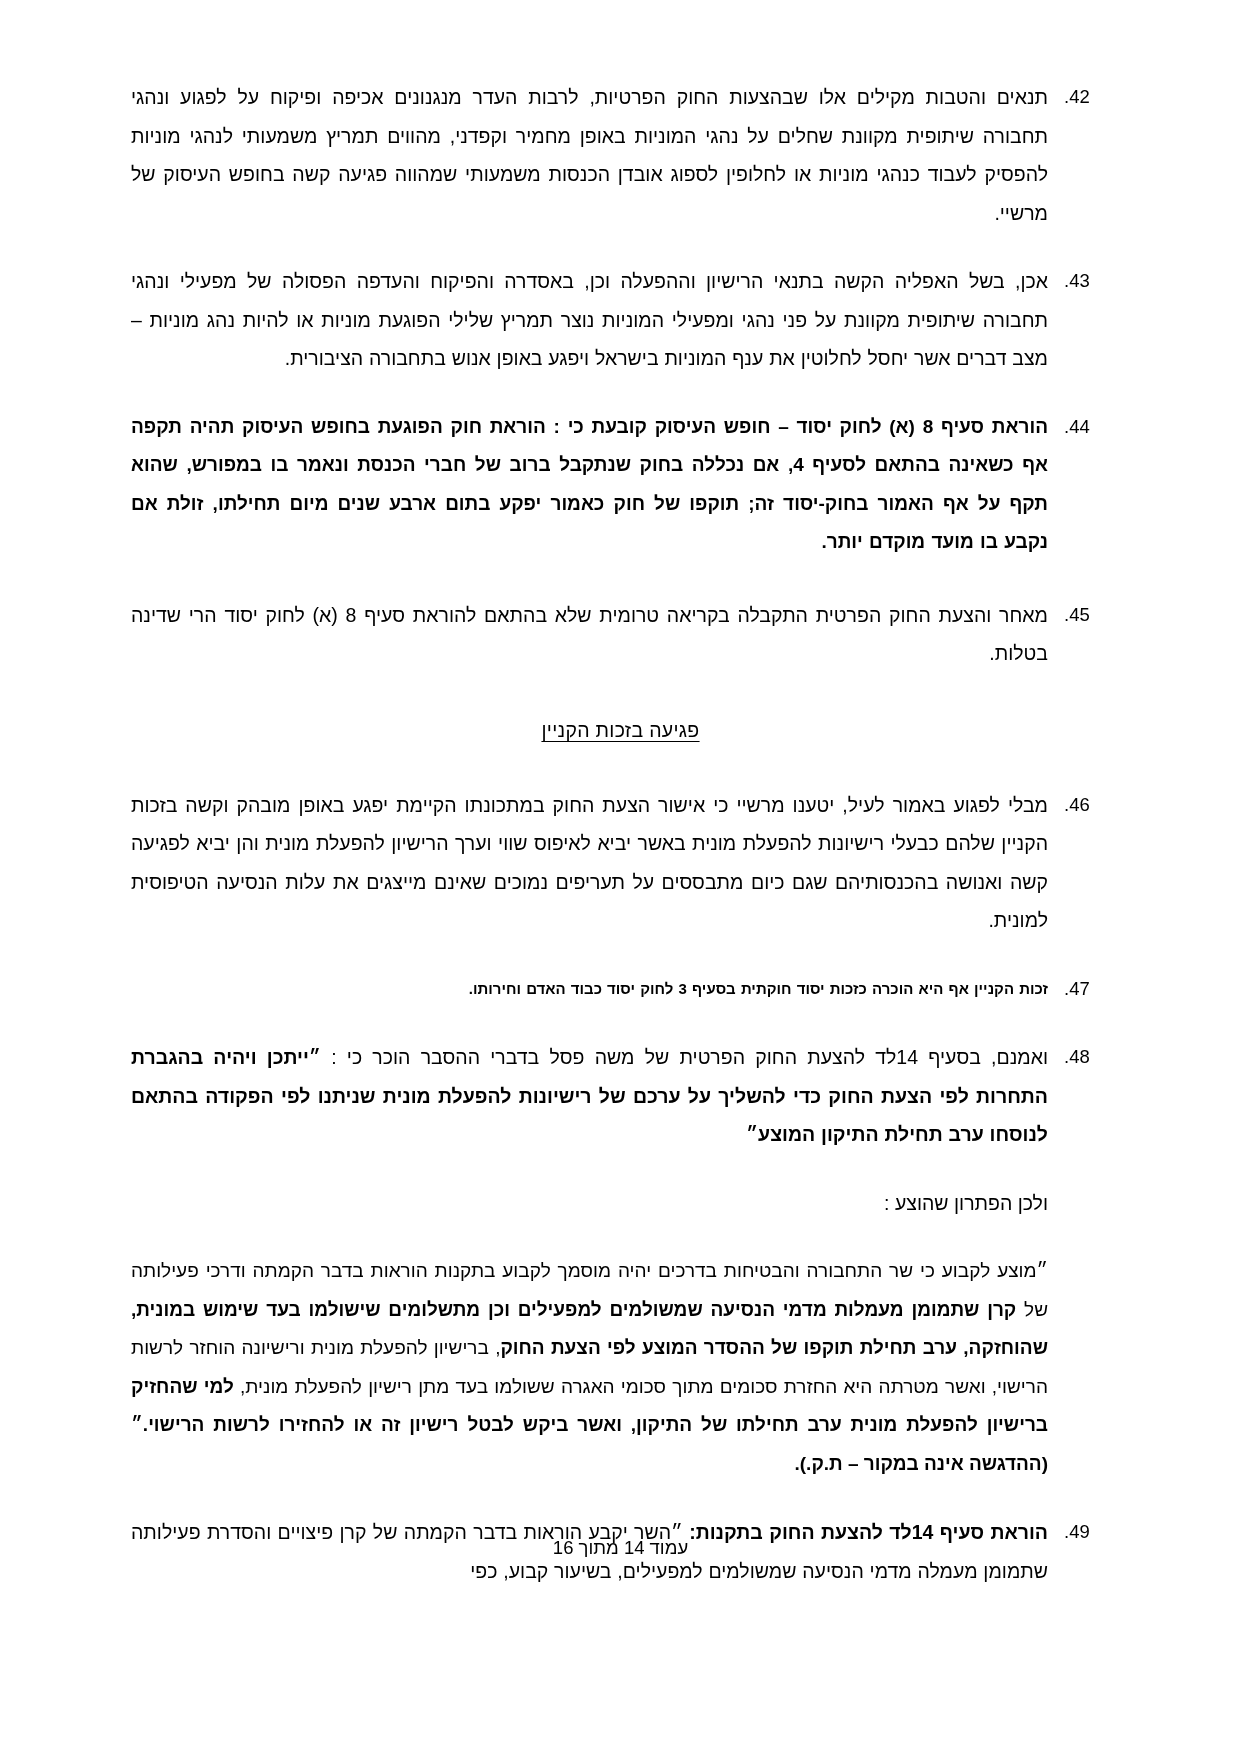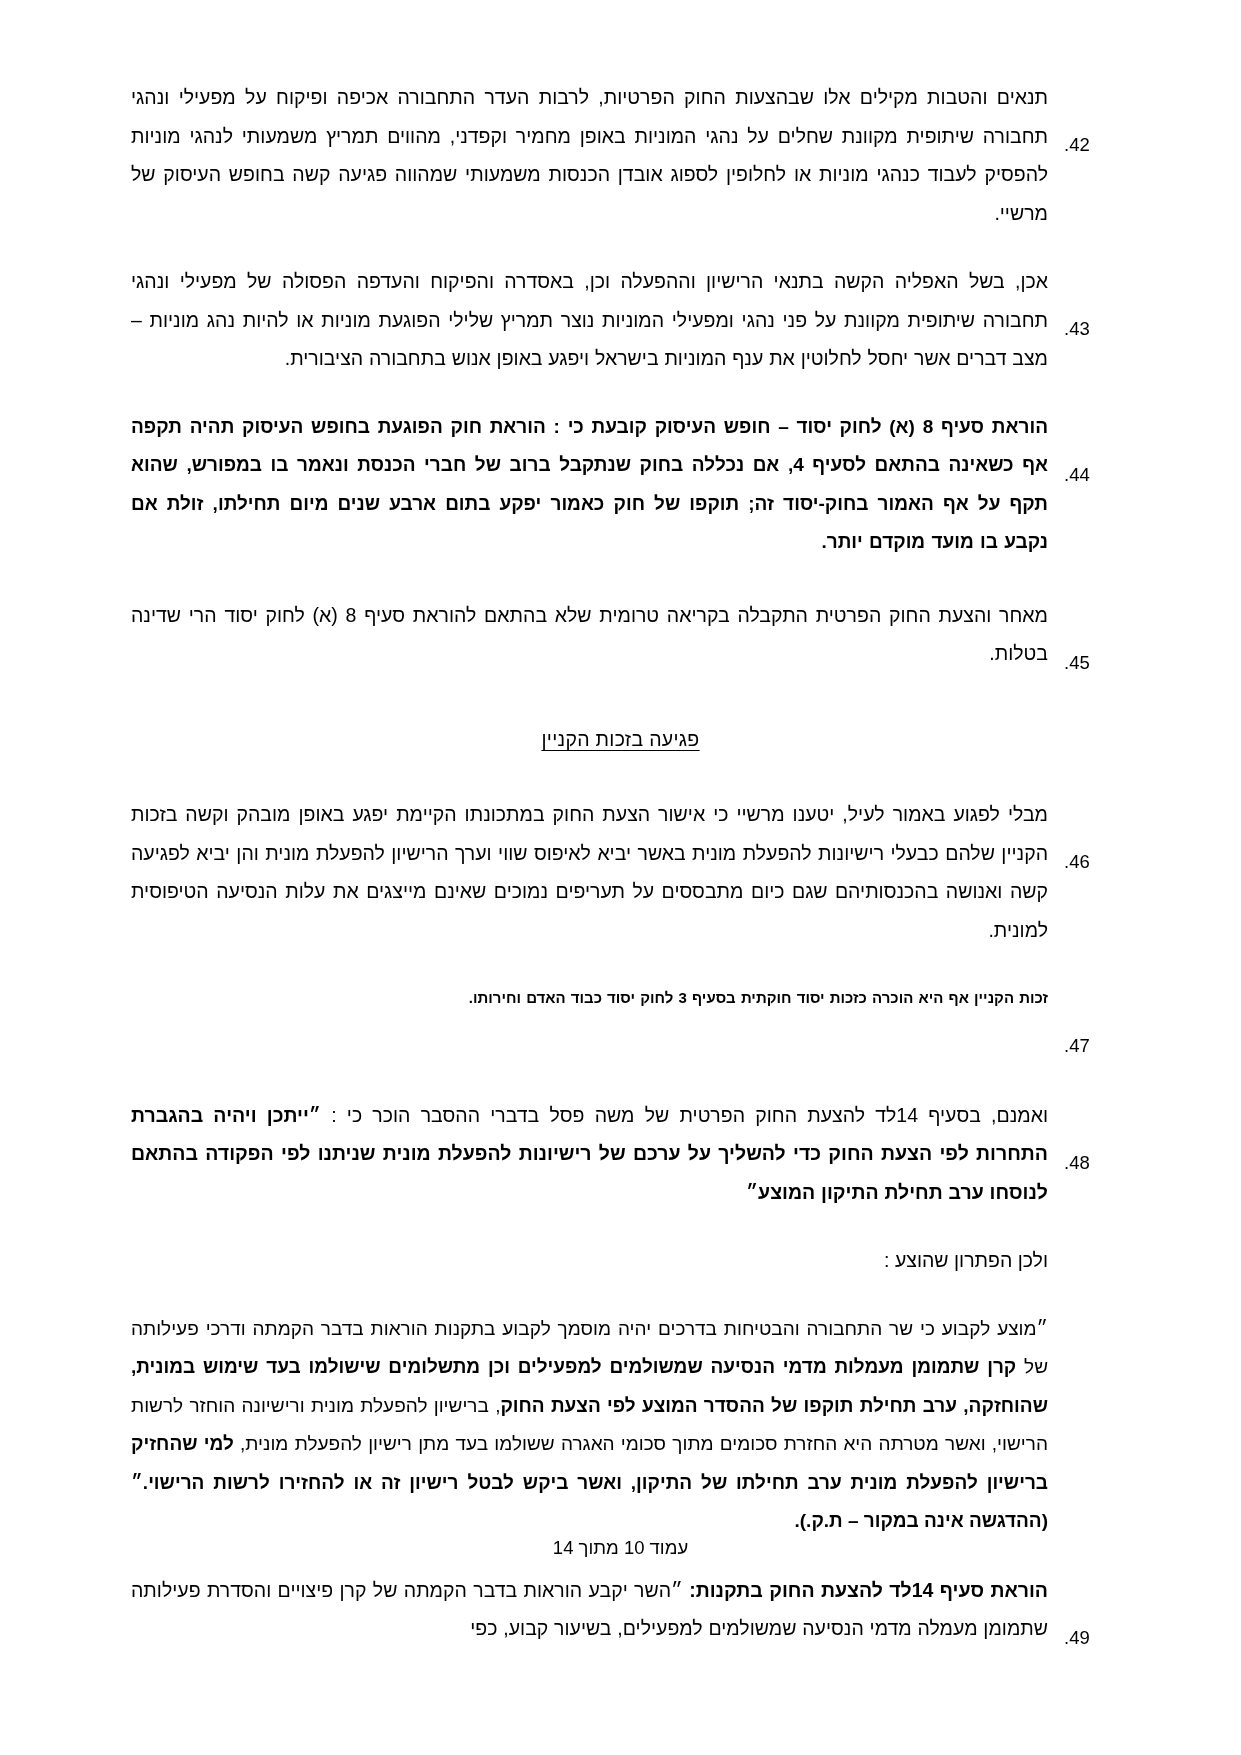--- a/index.html
+++ b/index.html
@@ -41,21 +41,20 @@
   .para-num {
     flex: 0 0 62px;
     text-align: left;
     padding-left: 16px;
     box-sizing: border-box;
     font-size: 18.5px;
     line-height: 38.5px;
     color: #000;
     unicode-bidi: plaintext;
     direction: ltr;
-    margin-top: 48px;
   }
   .para-body {
     flex: 1 1 auto;
     font-size: 19.5px;
     line-height: 38.5px;
     text-align: justify;
     text-justify: inter-word;
     color: #000;
     word-spacing: 0.4px;
   }
@@ -117,21 +116,21 @@
   }
 </style>
 </head>
 <body>
 
 <div class="page">
   <div class="content">
 
     <div class="para">
       <div class="para-num">.42</div>
-      <div class="para-body">תנאים והטבות מקילים אלו שבהצעות החוק הפרטיות, לרבות העדר התחבורה אכיפה ופיקוח על מפעילי ונהגי תחבורה שיתופית מקוונת שחלים על נהגי המוניות באופן מחמיר וקפדני, מהווים תמריץ משמעותי לנהגי מוניות להפסיק לעבוד כנהגי מוניות או לחלופין לספוג אובדן הכנסות משמעותי שמהווה פגיעה קשה בחופש העיסוק של מרשיי.</div>
+      <div class="para-body">תנאים והטבות מקילים אלו שבהצעות החוק הפרטיות, לרבות העדר מנגנונים אכיפה ופיקוח על לפגוע ונהגי תחבורה שיתופית מקוונת שחלים על נהגי המוניות באופן מחמיר וקפדני, מהווים תמריץ משמעותי לנהגי מוניות להפסיק לעבוד כנהגי מוניות או לחלופין לספוג אובדן הכנסות משמעותי שמהווה פגיעה קשה בחופש העיסוק של מרשיי.</div>
     </div>
 
     <div class="para">
       <div class="para-num">.43</div>
       <div class="para-body">אכן, בשל האפליה הקשה בתנאי הרישיון וההפעלה וכן, באסדרה והפיקוח והעדפה הפסולה של מפעילי ונהגי תחבורה שיתופית מקוונת על פני נהגי ומפעילי המוניות נוצר תמריץ שלילי הפוגעת מוניות או להיות נהג מוניות – מצב דברים אשר יחסל לחלוטין את ענף המוניות בישראל ויפגע באופן אנוש בתחבורה הציבורית.</div>
     </div>
 
     <div class="para" style="margin-bottom:34px;">
       <div class="para-num">.44</div>
       <div class="para-body all-bu">
@@ -171,14 +170,14 @@
 
     <div class="para">
       <div class="para-num">.49</div>
       <div class="para-body">
         <span class="b">הוראת סעיף 14לד להצעת החוק בתקנות: </span><span>״השר יקבע הוראות בדבר הקמתה של קרן פיצויים והסדרת פעילותה שתמומן מעמלה מדמי הנסיעה שמשולמים למפעילים, בשיעור קבוע, כפי</span>
       </div>
     </div>
 
   </div>
 
-  <div class="footer">עמוד 10 מתוך 14</div>
+  <div class="footer">עמוד 14 מתוך 16</div>
 </div>
 
 </body></html>

